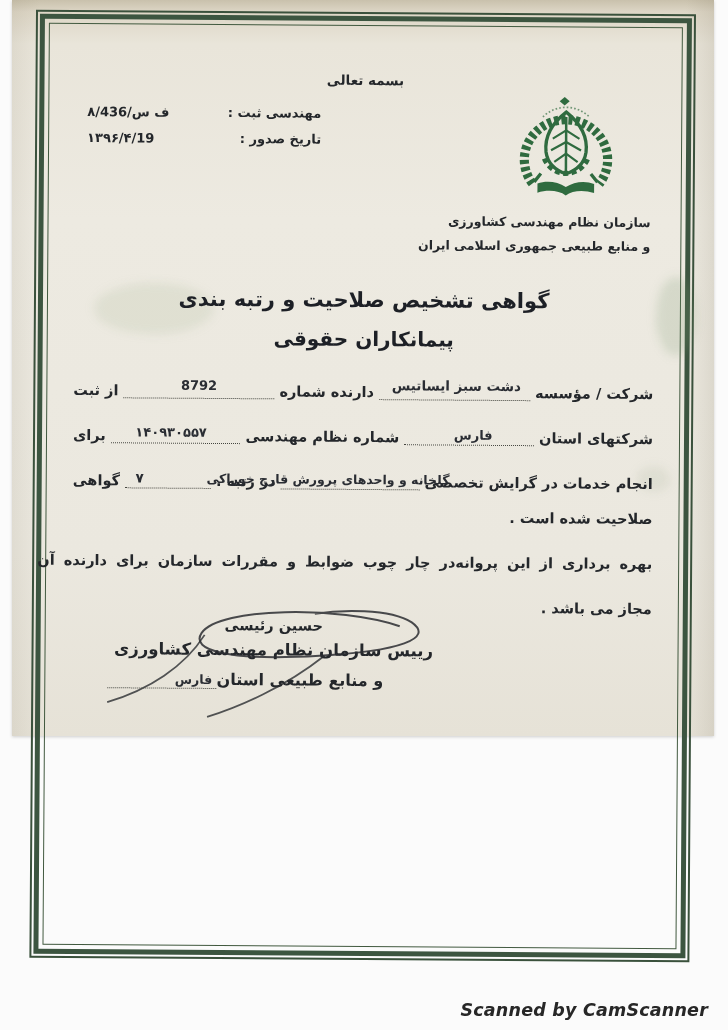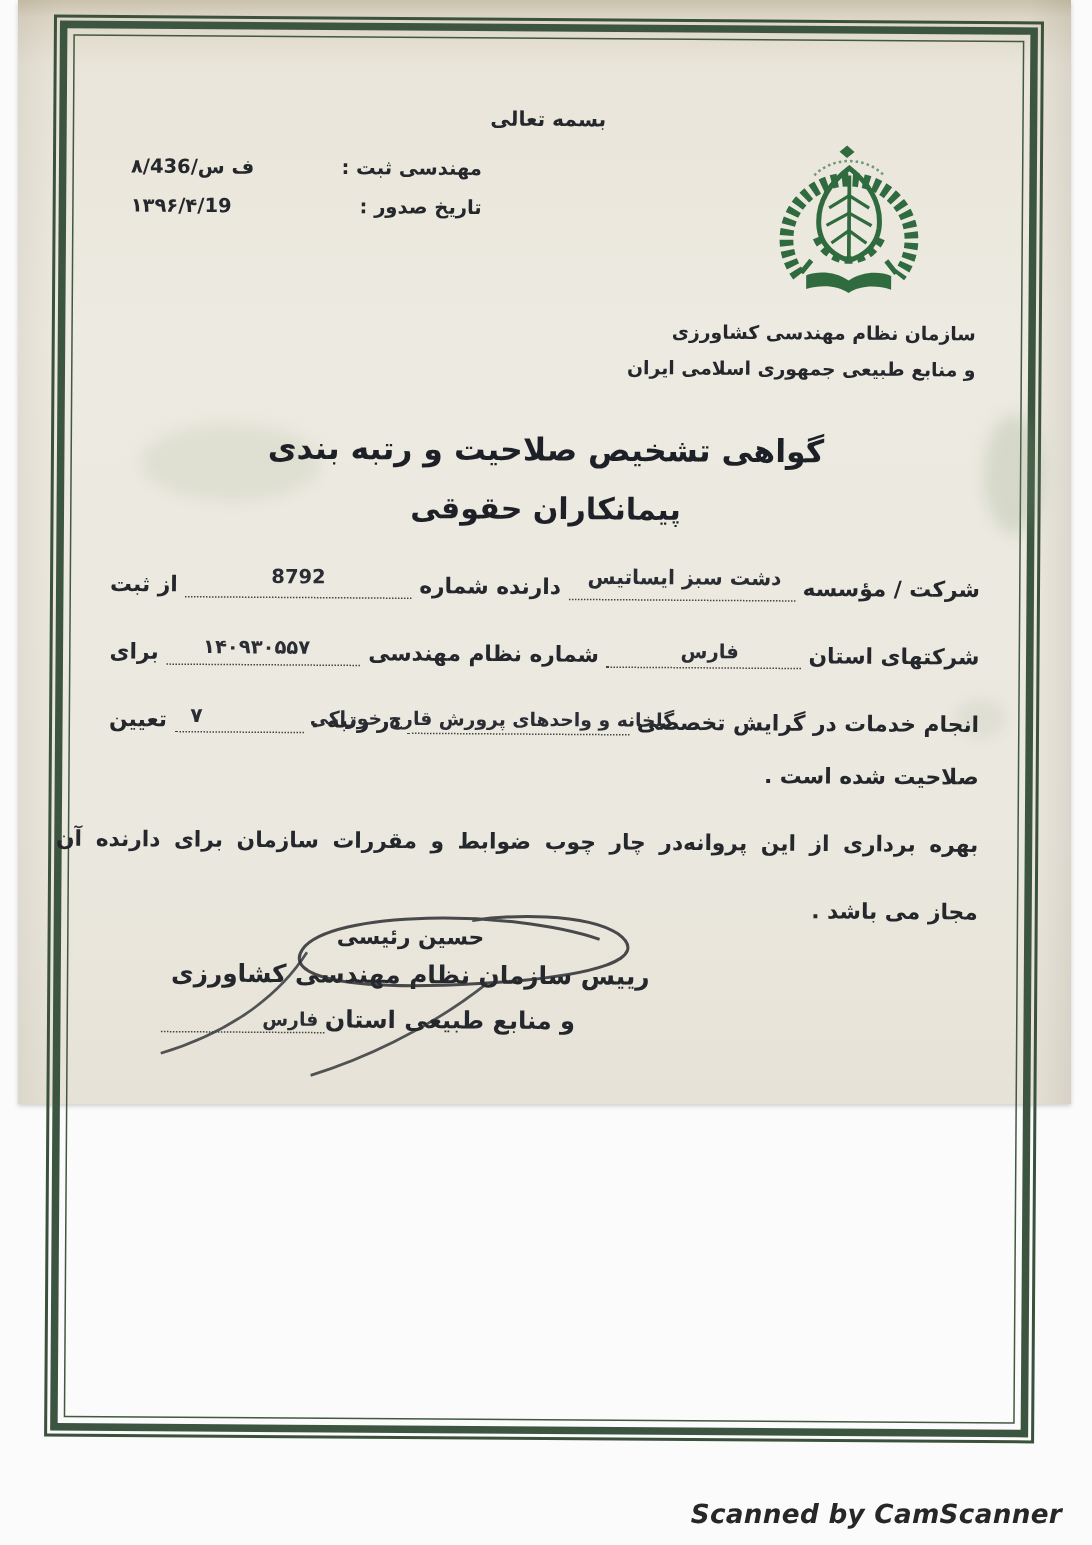--- a/index.html
+++ b/index.html
@@ -168,21 +168,21 @@
 
         <div class="frow">
           <span class="lbl">انجام خدمات در گرایش تخصصی</span>
           <span class="fill">
             <span class="fill-text ft-overlap">گلخانه و واحدهای پرورش قارچ خوراکی</span>
           </span>
           <span class="lbl">در رتبه .</span>
           <span class="fill fill-rank">
             <span class="fill-text ft-rank ltr-isolate">۷</span>
           </span>
-          <span class="lbl">تعیین</span>
+          <span class="lbl">گواهی</span>
         </div>
 
         <div class="frow plain">صلاحیت شده است .</div>
 
         <div class="frow plain wide-words">بهره برداری از این پروانه‌در چار چوب ضوابط و مقررات سازمان برای دارنده آن</div>
 
         <div class="frow plain">مجاز می باشد .</div>
       </div>
 
       <div class="sig">

